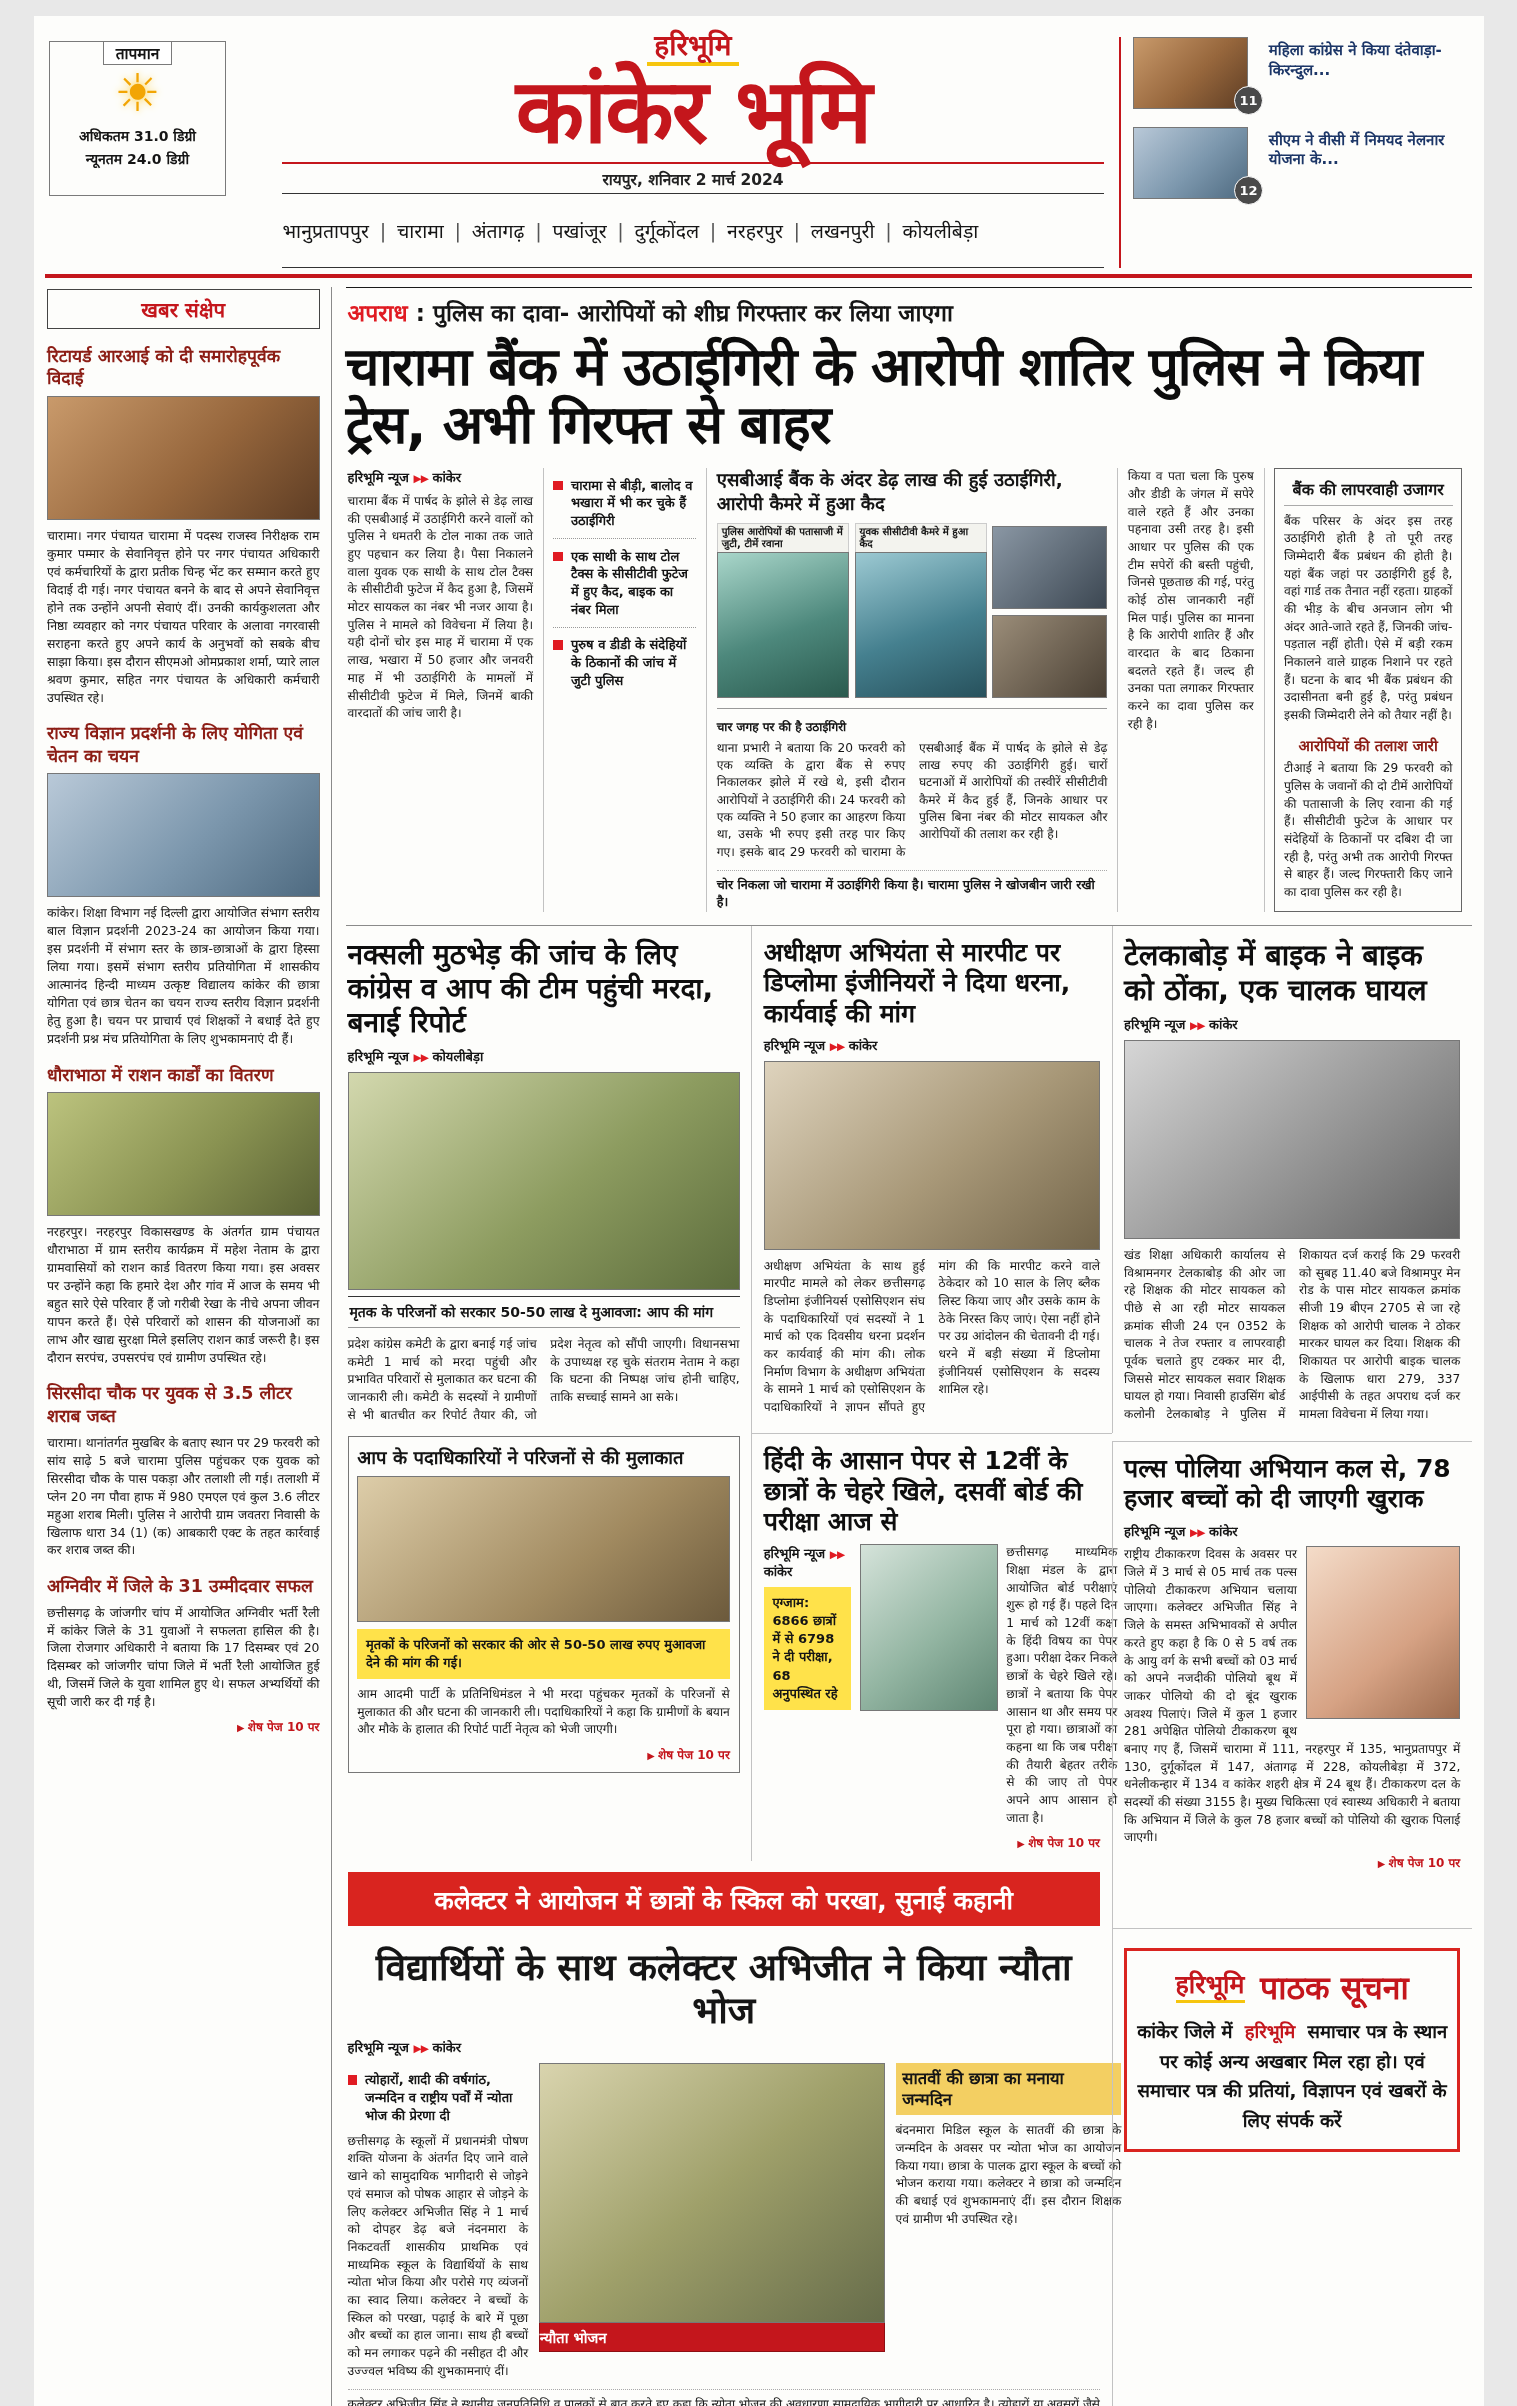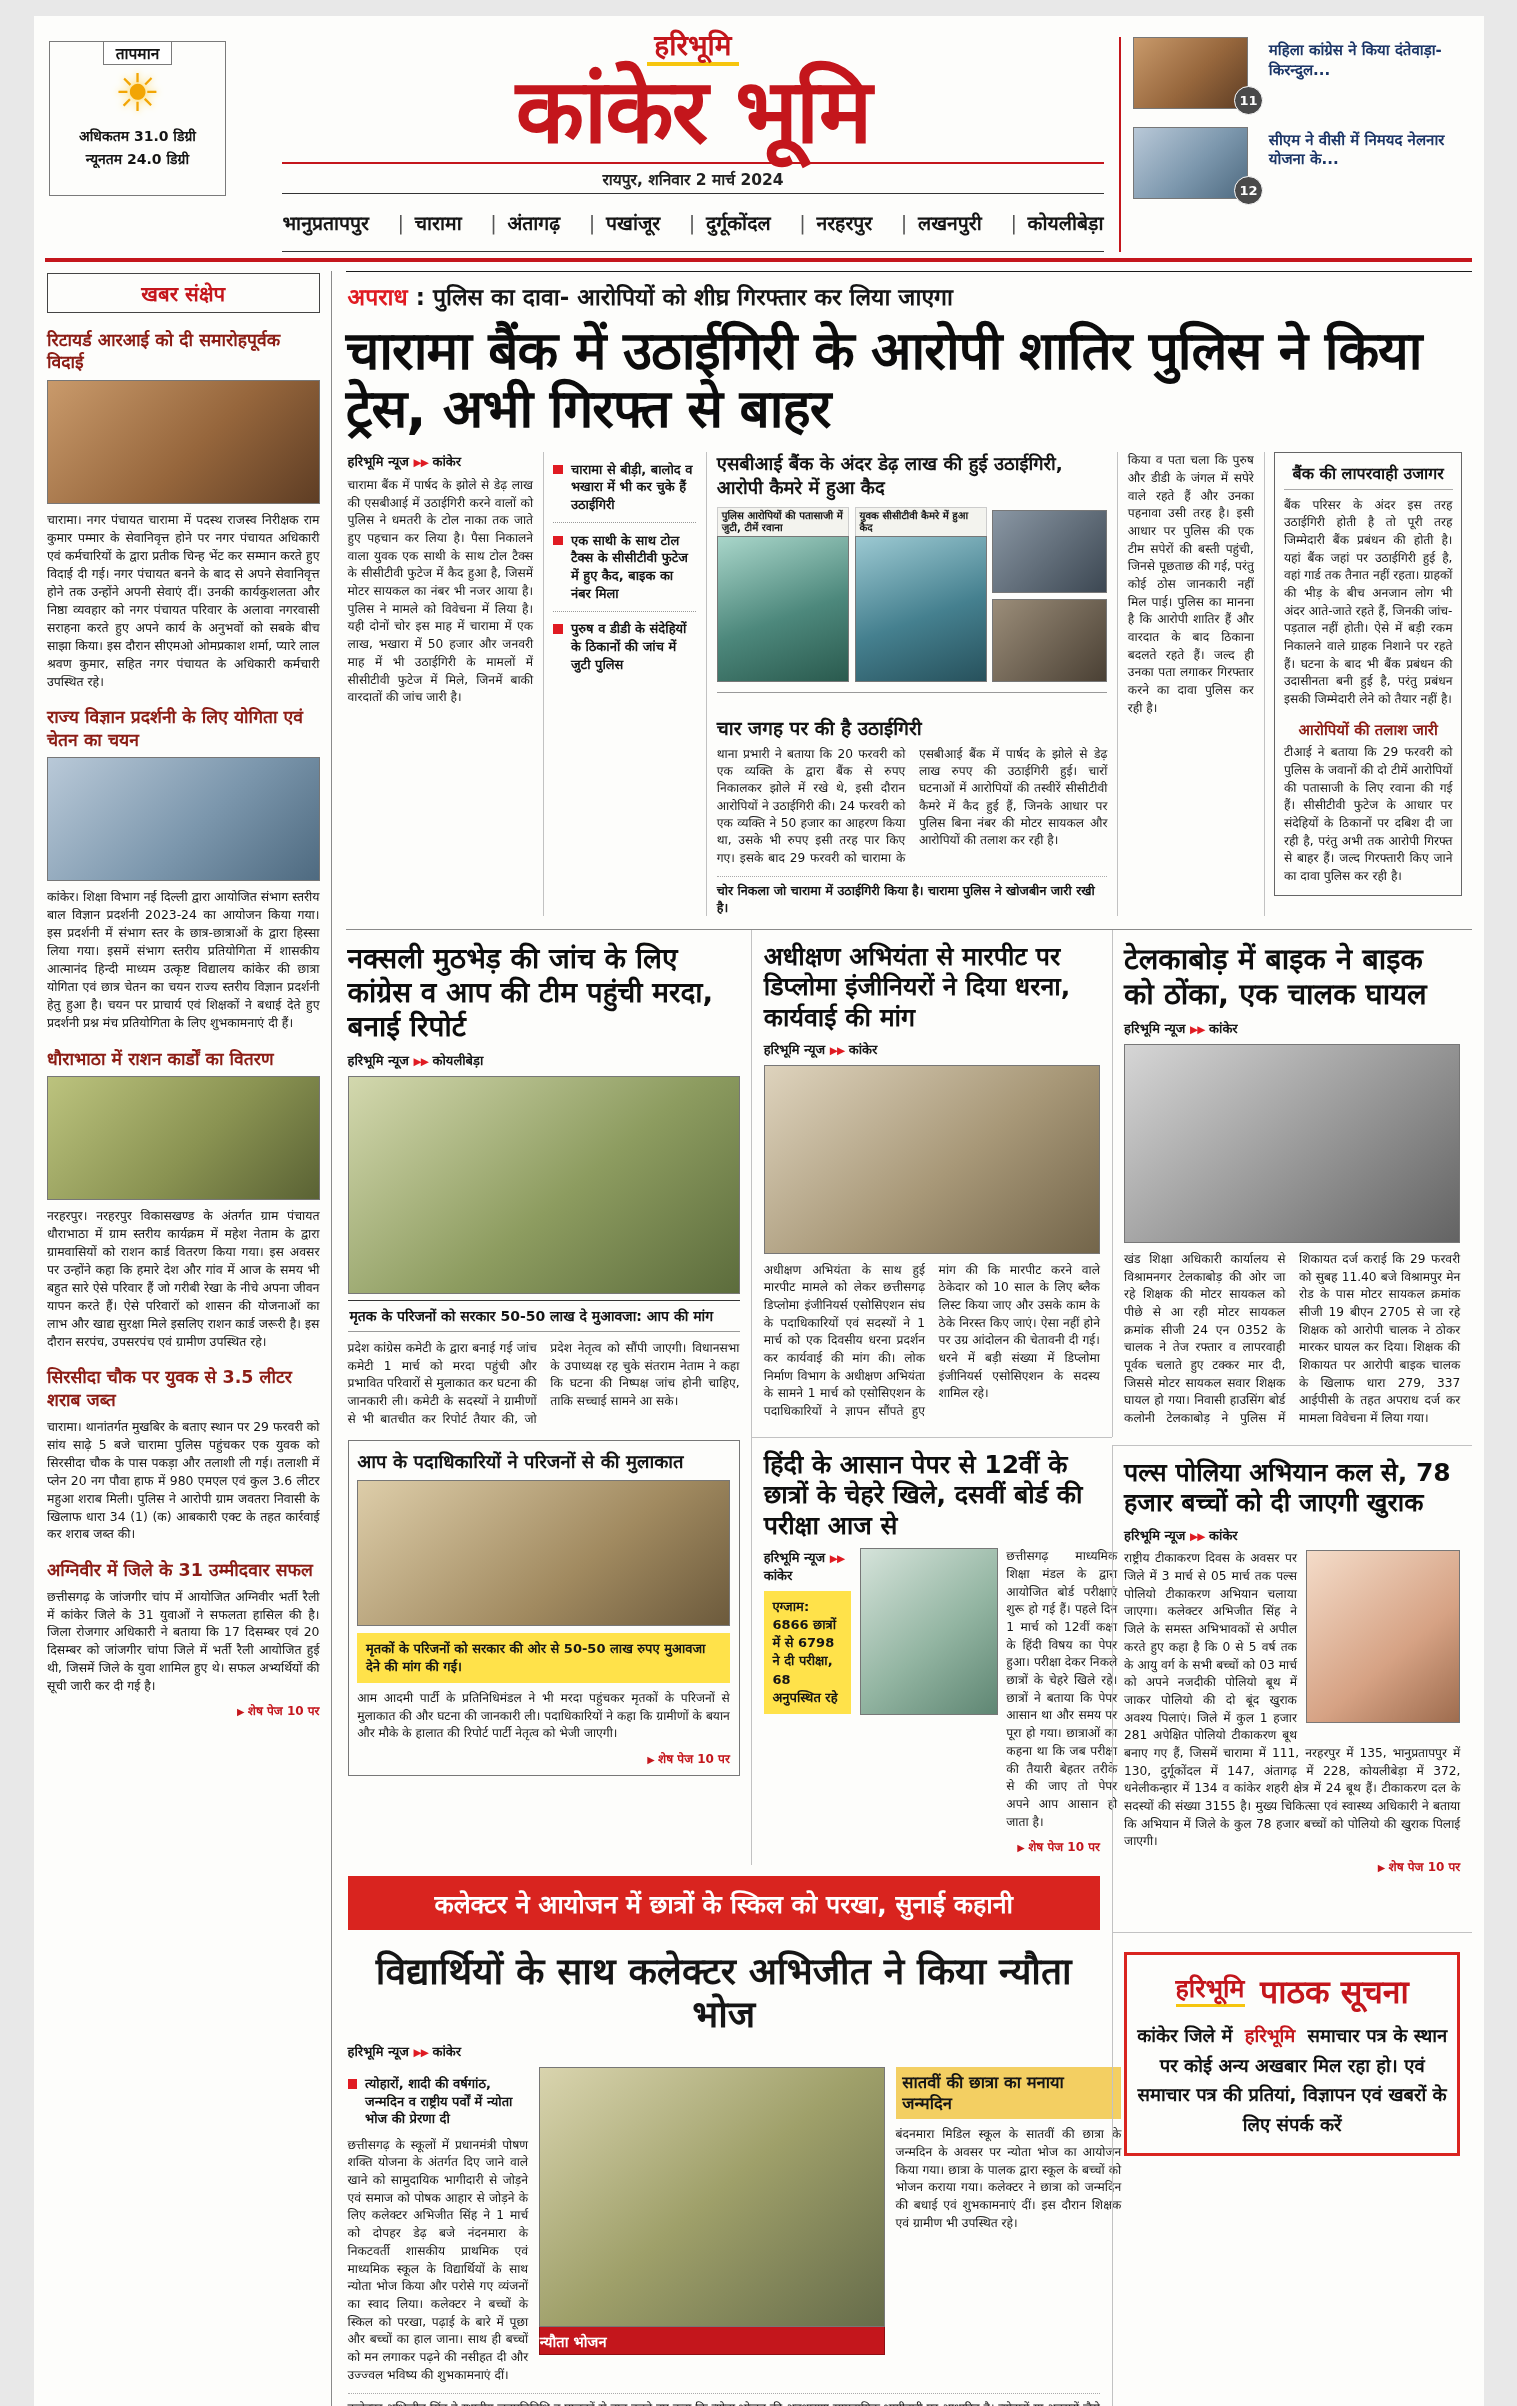--- a/index.html
+++ b/index.html
@@ -10,21 +10,21 @@
 
 .masthead{display:grid;grid-template-columns:218px 1fr 349px;column-gap:15.5px;padding:3.9px 3.9px 0}
 .weather{width:177px;border:1.5px solid #7a7a7a;text-align:center;padding:1.9px 5.8px 9.7px;height:155px;margin-top:11.6px}
 .weather-tab{display:inline-block;background:#fff;border:1.5px solid #7a7a7a;font-weight:bold;font-size:15.5px;padding:0 11.6px;margin-top:-13.6px}
 .sun{font-size:52px;line-height:1.1;color:#f2a504;text-shadow:0 0 7.8px #ffd34d}
 .wline{font-size:14px;font-weight:bold;margin-top:3.9px}
 .brand{text-align:center}
 .brand-small{display:inline-block;color:#c4161c;font-weight:bold;font-size:28px;border-bottom:4.9px solid #f6c50e;line-height:1.15;padding:0 7.8px}
 .brand-large{color:#c4161c;font-weight:800;font-size:89px;line-height:1.02;letter-spacing:-1.9px}
 .dateline{border-top:2.9px solid #c4161c;margin-top:5.8px;padding:3.9px 0 2.9px;font-size:15.5px;font-weight:bold;color:#222}
-.nav{border-top:1.5px solid #333;border-bottom:1.5px solid #333;padding:15px 0;font-size:19.4px;font-weight:bold;display:flex;justify-content:space-between;flex-wrap:wrap}
+.nav{border-top:1.5px solid #333;border-bottom:1.5px solid #333;padding:23px 0;font-size:19.4px;font-weight:normal;display:flex;justify-content:flex-start;flex-wrap:wrap}
 .nav-item+.nav-item::before{content:"|";margin:0 10.7px;color:#555;font-weight:normal}
 .promos{display:flex;flex-direction:column;gap:11.6px;border-left:2.9px solid #c4161c;padding-left:11.6px;margin-top:7.8px}
 .promo{display:flex;align-items:flex-start;gap:5.8px}
 .promo .photo{width:115px;height:72px;flex:none}
 .promo-num{width:29px;height:29px;flex:none;border-radius:50%;background:#4a4a4a;color:#fff;font-weight:bold;font-size:13px;display:flex;align-items:center;justify-content:center;margin-left:-19.4px;margin-top:49px;border:1.9px solid #fff}
 .promo-text{font-size:15px;font-weight:bold;color:#1c3667;line-height:1.3;padding-top:3.9px}
 .redrule{height:3.9px;background:#c4161c;margin:5.8px 0 9.7px}
 
 
 .content{display:grid;grid-template-columns:287px 1fr;column-gap:13.6px}
@@ -57,21 +57,21 @@
 .bullet-item+.bullet-item{border-top:1px dotted #999}
 .bullet-sq{width:9.7px;height:9.7px;background:#e01b22;flex:none;margin-top:3.9px}
 .photo-head{font-size:18.4px;font-weight:bold;line-height:1.3;margin-bottom:6.8px}
 .ph-row{display:grid;grid-template-columns:1fr 1fr 115px;gap:5.8px}
 .phfig figcaption{font-size:10.2px;font-weight:bold;background:#f3f3ee;border:1px solid #ccc;border-bottom:none;padding:1.9px 3.9px;line-height:1.2;min-height:27px}
 .ph-cctv{height:146px;background:linear-gradient(160deg,#a9d6ca,#4d887c 55%,#2a5a4e)}
 .ph-cctv2{height:146px;background:linear-gradient(160deg,#9cc9d2,#45808f 55%,#27515c)}
 .suspects{display:flex;flex-direction:column;gap:5.8px;justify-content:flex-end}
 .ph-suspect1{height:83px;background:linear-gradient(135deg,#8a97a4,#3c4752)}
 .ph-suspect2{height:83px;background:linear-gradient(135deg,#9b8d79,#4a4034)}
-.fp-title{font-size:19px;font-weight:bold;border-top:1.5px solid #999;margin-top:9.7px;padding-top:22px}
+.fp-title{font-size:12px;font-weight:bold;border-top:1.5px solid #999;margin-top:9.7px;padding-top:9px}
 .fp-body{font-size:12.2px;line-height:1.42;text-align:justify;columns:2;column-gap:13.6px;margin-top:4.9px}
 .story-caption{font-size:12.6px;font-weight:bold;margin-top:8.7px;border-top:1px dotted #aaa;padding-top:4.9px}
 .bank-box{border:1.5px solid #666;padding:8.7px}
 .bank-box h4{font-size:16px;text-align:center;border-bottom:1px solid #aaa;padding-bottom:4.9px;margin-bottom:6.8px}
 .search-title{color:#8c1d15;font-size:15px;text-align:center;margin:10.7px 0 4.9px;font-weight:bold}
 
 
 .mid{display:grid;grid-template-columns:36% 32% 32%;grid-template-areas:"naxal engineer bike" "naxal hindi polio" "banner banner polio" "nyota nyota notice"}
 .cell{padding:11.6px 11.6px 9.7px;border-left:1px solid #c2c2c2}
 .a-naxal{grid-area:naxal;border-left:none;padding-left:1.9px}

